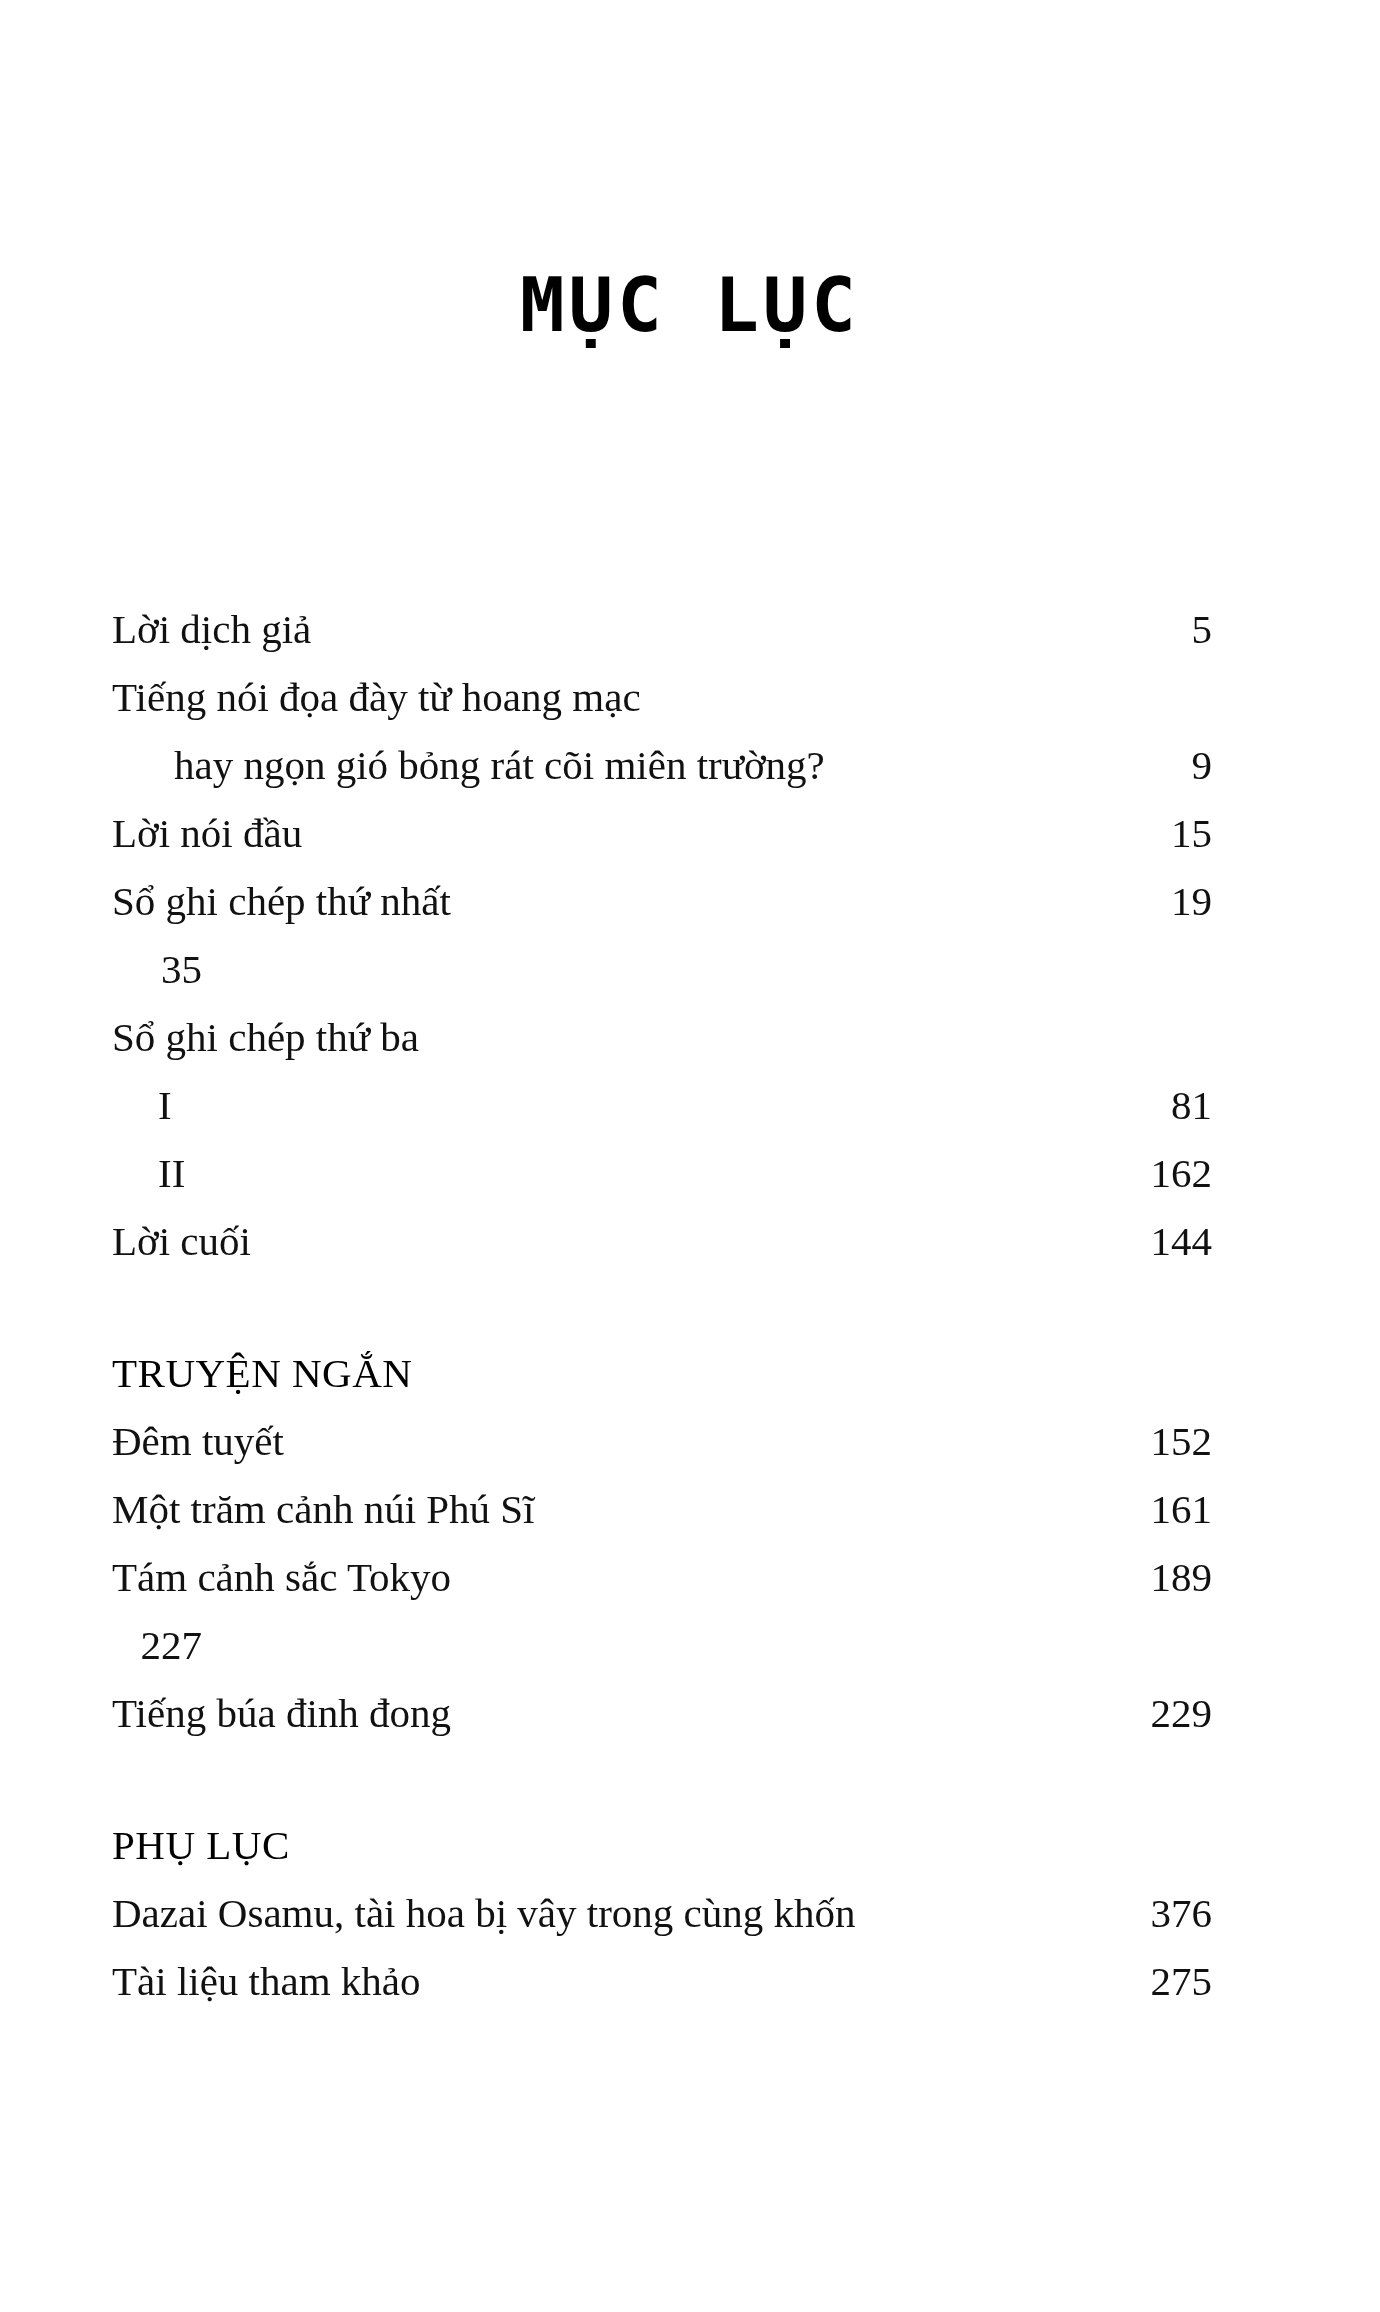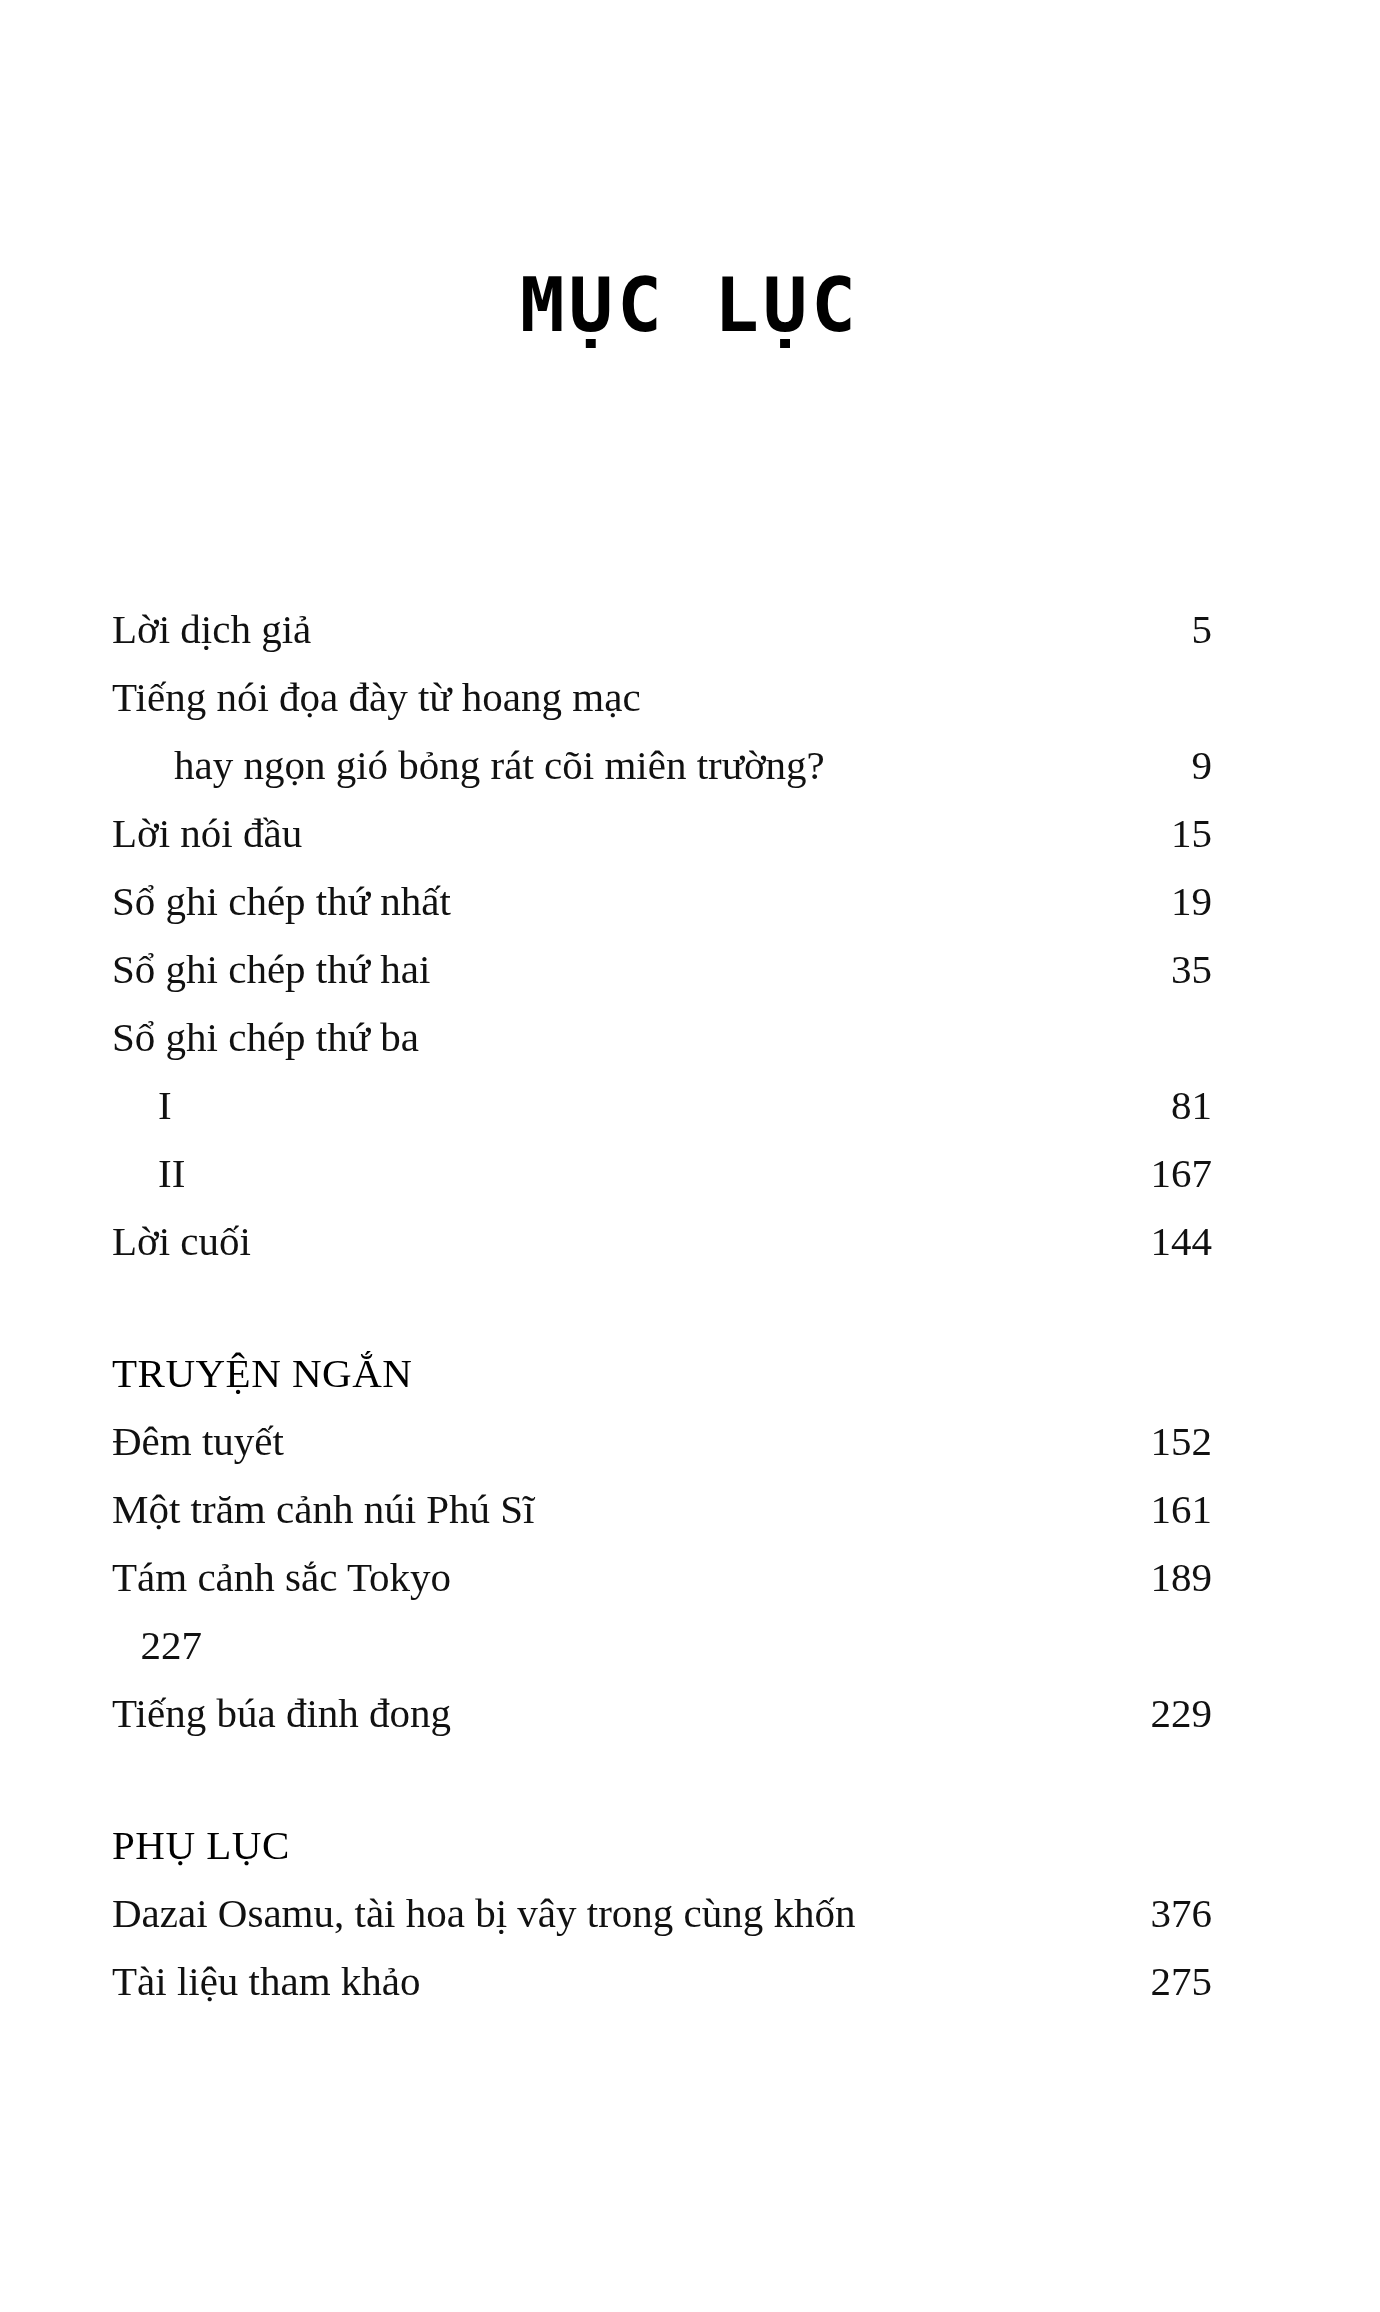--- a/index.html
+++ b/index.html
@@ -101,37 +101,36 @@
       <span class="label">Lời nói đầu</span>
       <span class="page-num">15</span>
     </div>
 
     <div class="toc-row">
       <span class="label">Sổ ghi chép thứ nhất</span>
       <span class="page-num">19</span>
     </div>
 
     <div class="toc-row">
-      <span class="label">Sổ ghi chép thứ hai</span>
       <span class="page-num">35</span>
     </div>
 
     <div class="toc-row">
       <span class="label">Sổ ghi chép thứ ba</span>
       <span class="page-num"></span>
     </div>
 
     <div class="toc-row roman">
       <span class="label">I</span>
       <span class="page-num">81</span>
     </div>
 
     <div class="toc-row roman">
       <span class="label">II</span>
-      <span class="page-num">167</span>
+      <span class="page-num">162</span>
     </div>
 
     <div class="toc-row">
       <span class="label">Lời cuối</span>
       <span class="page-num">144</span>
     </div>
 
     <div class="spacer-md"></div>
 
     <div class="section-head">TRUYỆN NGẮN</div>

